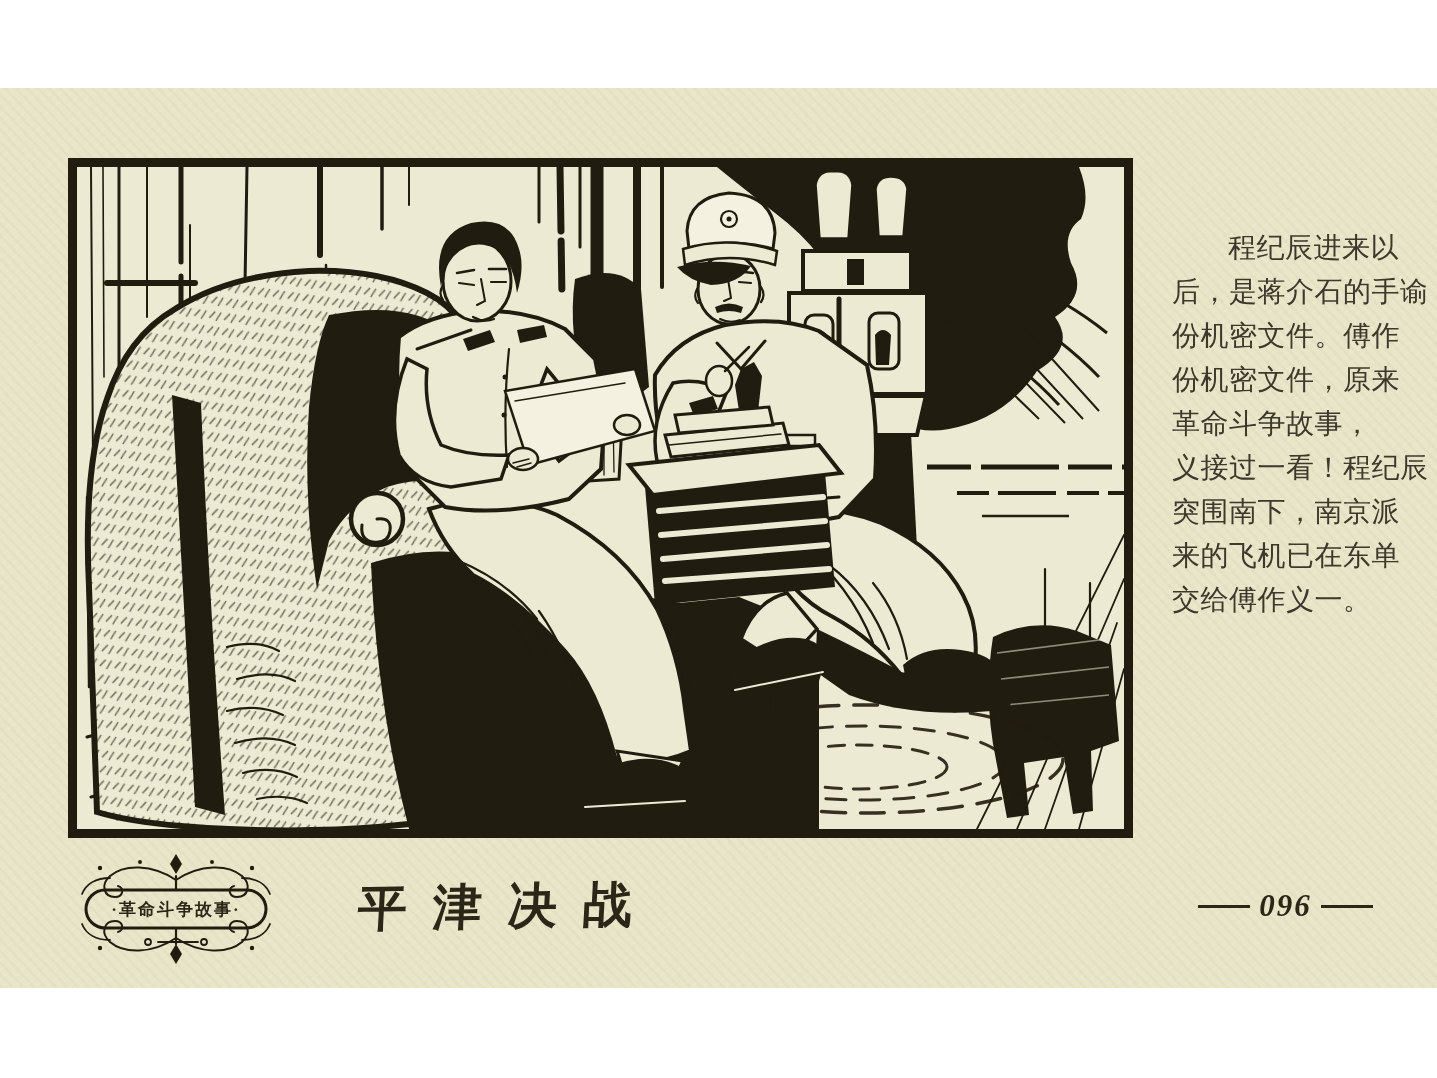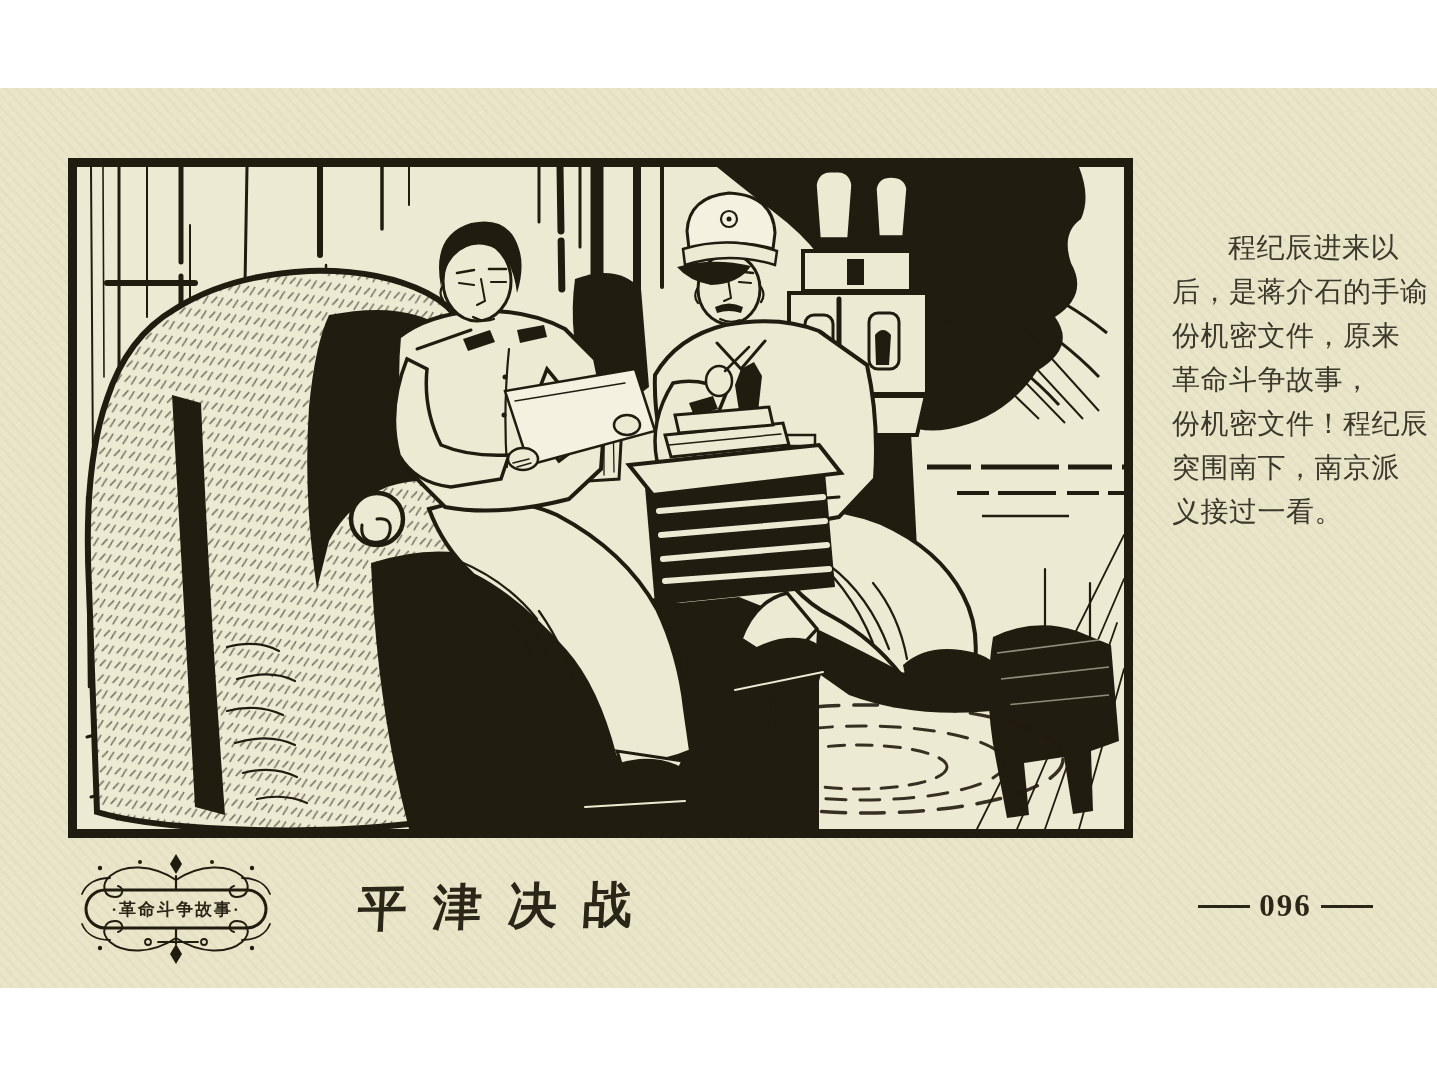--- a/index.html
+++ b/index.html
@@ -45,21 +45,21 @@
     font-size:49px;font-weight:bold;color:#2b2718;
     letter-spacing:26px;white-space:nowrap;
     transform:skewX(-4deg) rotate(-1deg);
   }
   .page-number{
     position:absolute;left:1198px;top:798px;width:175px;height:40px;
     display:flex;align-items:center;justify-content:center;gap:9px;
     color:#2b2718;
   }
   .pn-dash{width:60px;height:3px;background:#2b2718;}
-  .pn-num{font-size:31px;font-weight:bold;letter-spacing:2px;}
+  .pn-num{font-size:31px;font-style:italic;font-weight:bold;letter-spacing:2px;}
 </style>
 </head>
 <body>
 
 <div class="stage">
   <div class="sheet">
 
     <div class="panel-frame">
       <svg class="art" viewBox="0 0 1047 662" preserveAspectRatio="none" aria-hidden="true">
         <defs>
@@ -228,25 +228,27 @@
           <path d="M404,112 l4,22 l-8,4" stroke="currentColor" stroke-width="2" fill="none"></path>
           <path d="M396,150 q11,6 21,2" stroke="currentColor" stroke-width="2.2" fill="none"></path>
           <path d="M366,118 q-5,8 0,15" stroke="currentColor" stroke-width="2.2" fill="none"></path>
         </g>
       </svg>
     </div>
 
     <div class="caption">
       <div class="cap-line first">程纪辰进来以</div>
       <div class="cap-line">后，是蒋介石的手谕</div>
+      <div class="cap-line">份机密文件。傅作</div>
       <div class="cap-line">份机密文件，原来</div>
       <div class="cap-line">革命斗争故事，</div>
-      <div class="cap-line">份机密文件！程纪辰</div>
+      <div class="cap-line">义接过一看！程纪辰</div>
       <div class="cap-line">突围南下，南京派</div>
-      <div class="cap-line">义接过一看。</div>
+      <div class="cap-line">来的飞机已在东单</div>
+      <div class="cap-line">交给傅作义一。</div>
     </div>
 
     <svg class="series-ornament" viewBox="0 0 212 118" aria-hidden="false">
       <g stroke="currentColor" fill="none" stroke-linecap="round">
         <path d="M106,4 l6,10 l-6,10 l-6,-10 z" fill="currentColor" stroke="none"></path>
         <path d="M106,26 V40" stroke-width="2.2"></path>
         <path d="M106,30 C82,14 54,14 40,26 C30,35 34,47 45,47 C53,47 55,38 48,36" stroke-width="2"></path>
         <path d="M106,30 C130,14 158,14 172,26 C182,35 178,47 167,47 C159,47 157,38 164,36" stroke-width="2"></path>
         <path d="M40,28 C26,28 16,34 12,44 M172,28 C186,28 196,34 200,44" stroke-width="1.8"></path>
         <circle cx="30" cy="18" r="2.2" fill="currentColor" stroke="none"></circle>

